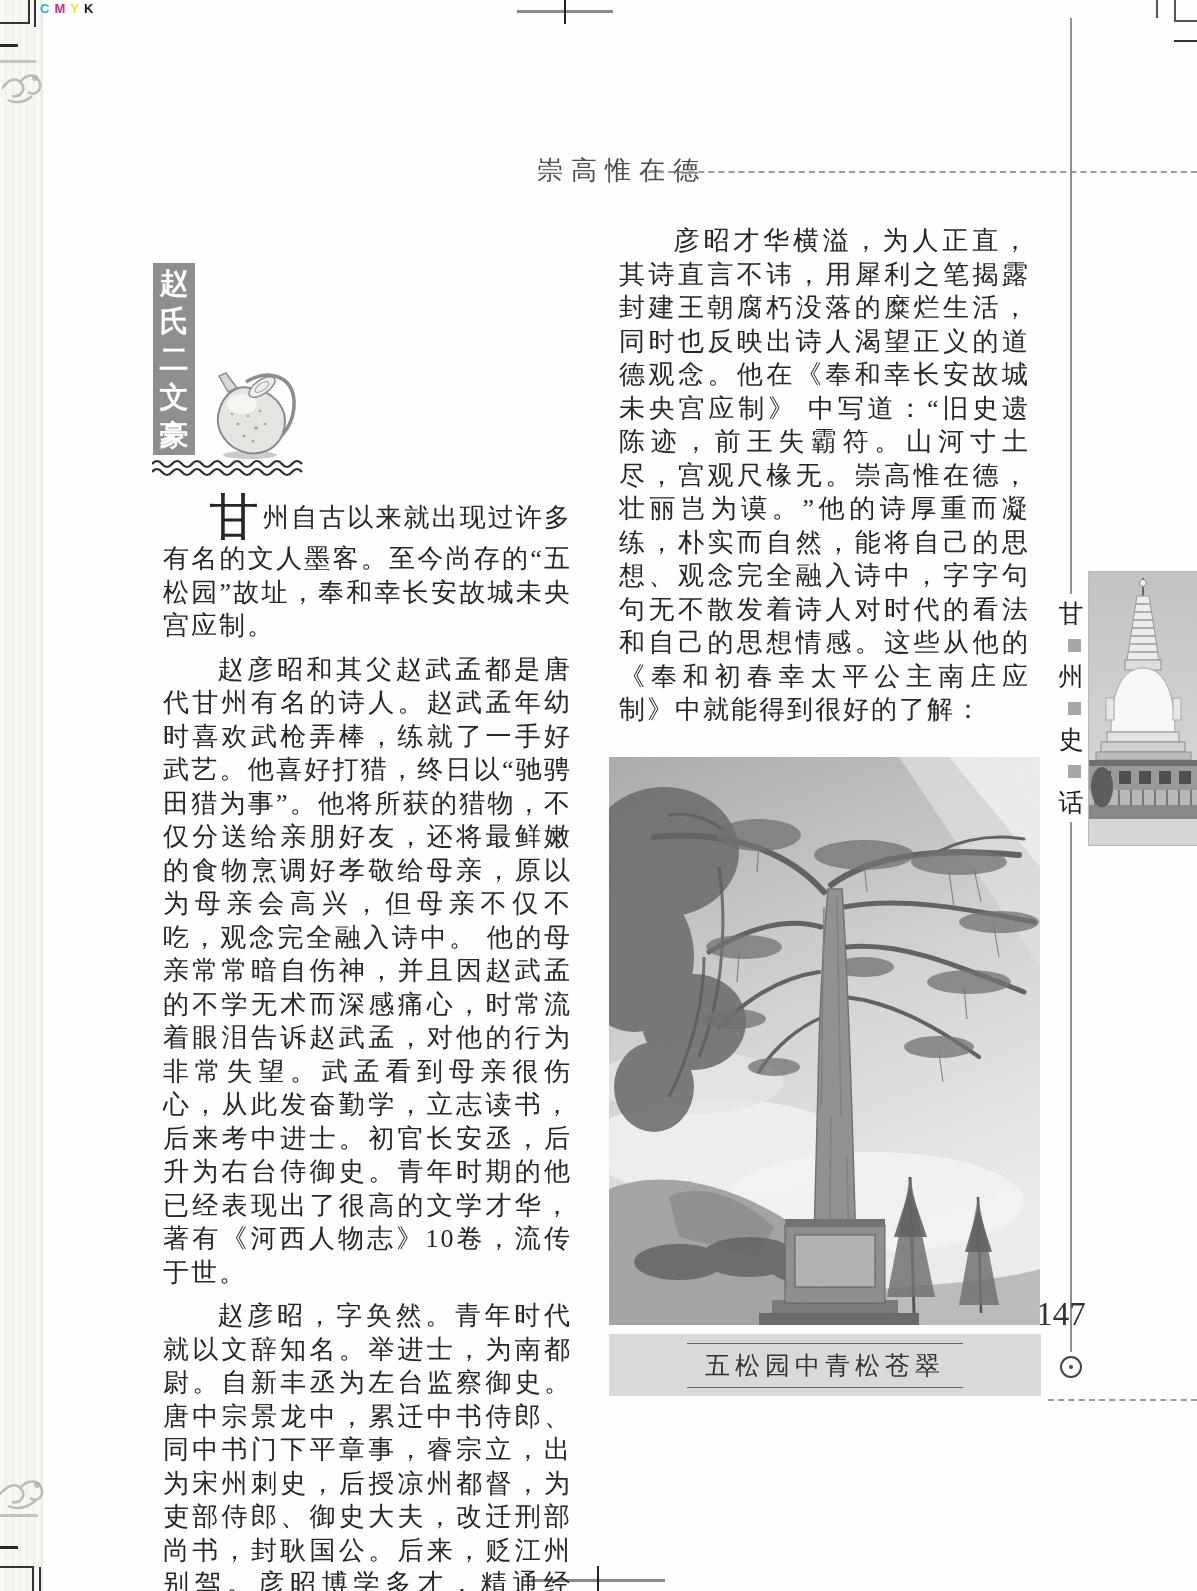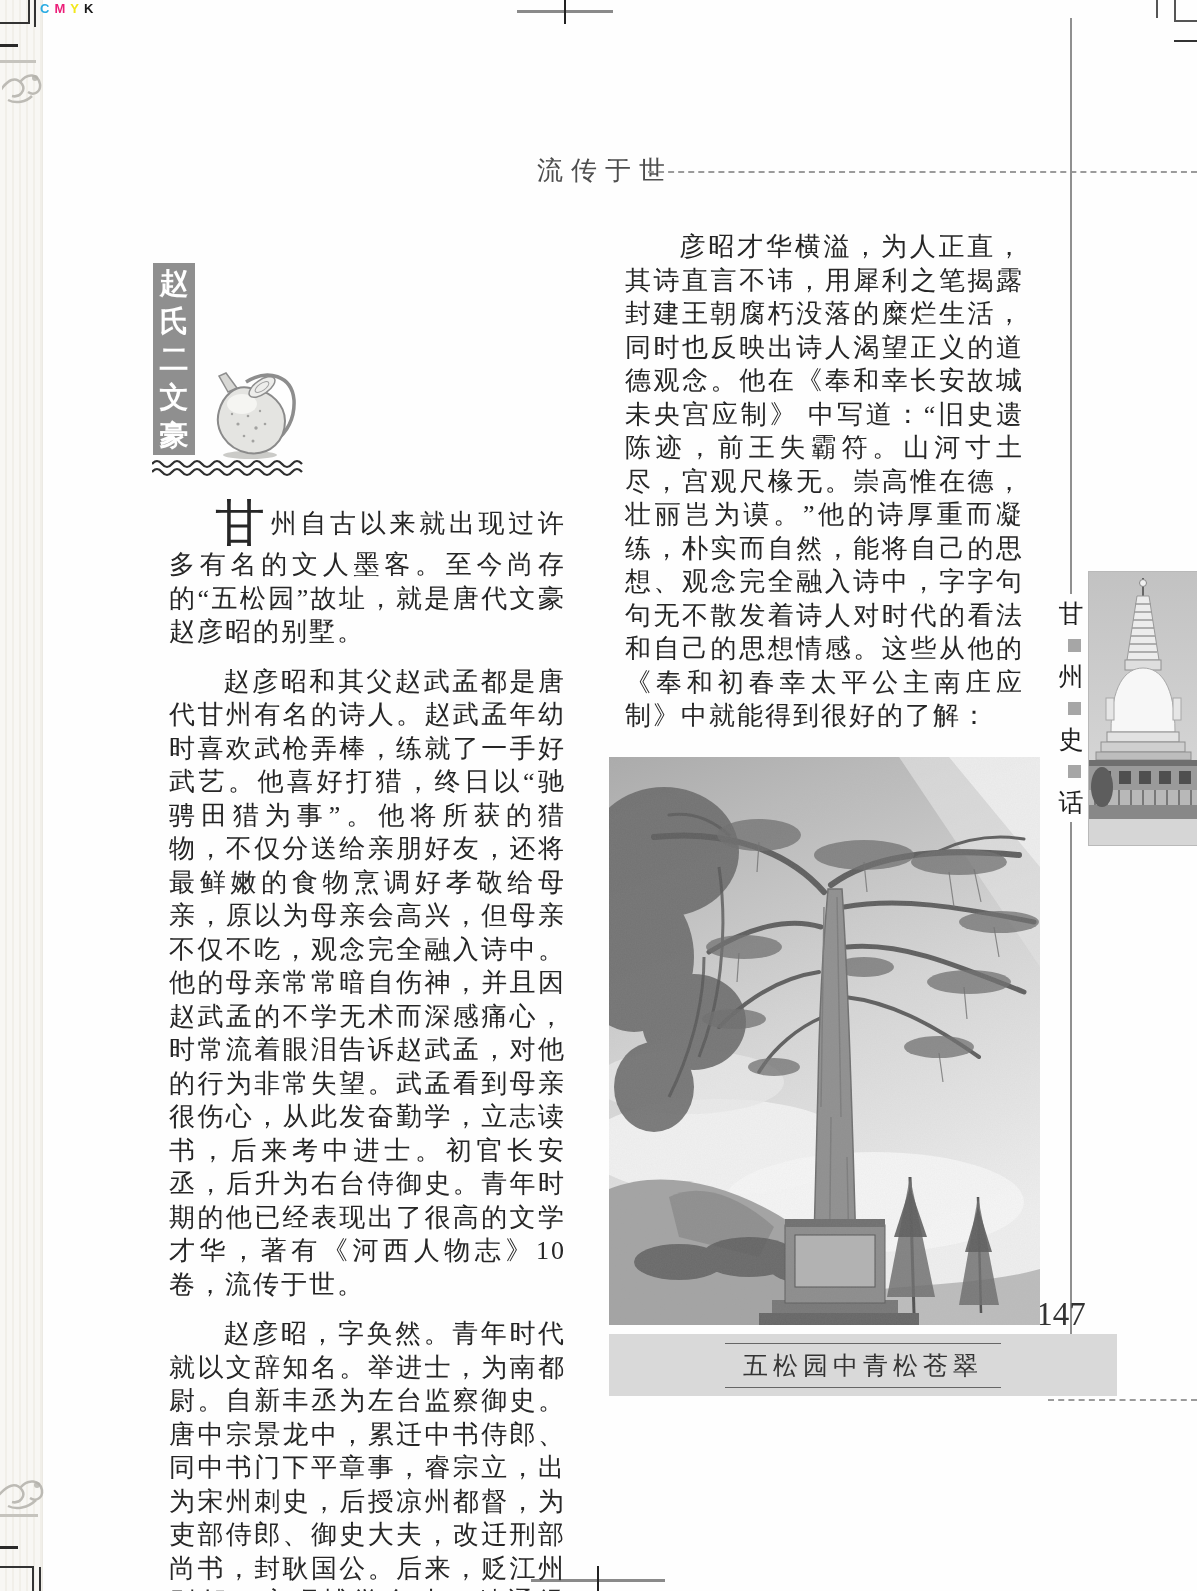--- a/index.html
+++ b/index.html
@@ -65,29 +65,29 @@
   
   .seal-bar{position:absolute;left:153px;top:263px;width:42px;height:192px;background:#8f8f8f;
     display:flex;flex-direction:column;align-items:center;justify-content:center;}
   .seal-bar .sc{color:#fff;font-size:29px;line-height:38px;font-weight:600;}
   .teapot{position:absolute;left:198px;top:366px;}
   .wave-decor{position:absolute;left:152px;top:458px;}
   
   .col-left{position:absolute;left:153px;top:482px;width:429px;}
   .col-right{position:absolute;left:609px;top:214px;width:431px;}
   .para{font-size:26px;line-height:33.5px;letter-spacing:2px;text-align:justify;
-    color:#262626;margin:16px;}
+    color:#262626;margin:10px;}
   .indent{text-indent:2.1em;}
   .p1-left{text-indent:46px;}
   .drop-cap{font-size:50px;line-height:1;vertical-align:-8px;margin-right:2px;font-weight:500;}
   .poem{margin-top:26px;text-align:center;font-size:25px;line-height:36px;
     letter-spacing:4px;color:#222;}
   
   .tree-photo{position:absolute;left:609px;top:757px;width:431px;height:568px;}
-  .caption-bar{position:absolute;left:609px;top:1334px;width:508px;height:62px;background:#d9d9d9;
+  .caption-bar{position:absolute;left:609px;top:1334px;width:432px;height:62px;background:#d9d9d9;
     display:flex;align-items:center;justify-content:center;}
   .caption-bar span{font-size:25px;letter-spacing:5px;color:#333;
     border-top:1px solid #666;border-bottom:1px solid #666;padding:5px 18px;}
 </style>
 </head>
 <body>
 
 <div class="page">
 
   <div class="edge-strip"></div>
@@ -121,21 +121,21 @@
   <div class="ornament-bottom-line"></div>
   <svg class="ornament-bottom" width="46" height="38" viewBox="0 0 46 38">
     <g stroke="#b3b1ab" stroke-width="2.5" fill="none" opacity="0.85">
       <path d="M-4,22 C8,8 16,6 22,14 C26,20 20,28 12,26"></path>
       <path d="M20,12 C28,2 40,4 42,14 C43,22 36,26 30,22"></path>
       <path d="M8,30 C16,34 28,32 36,24"></path>
     </g>
     <circle cx="37" cy="9" r="3" fill="#b3b1ab" opacity="0.8"></circle>
   </svg>
 
-  <div class="running-head-title">流传于世</div>
+  <div class="running-head-title">崇高惟在德</div>
   <div class="head-dashes"></div>
 
   <div class="rule-right-top"></div>
   <div class="rule-right-bottom"></div>
   <div class="sidebar">
     <span class="ch">甘</span>
     <span class="sq"></span>
     <span class="ch">州</span>
     <span class="sq"></span>
     <span class="ch">史</span>
@@ -229,21 +229,21 @@
         <circle cx="67" cy="58" r="1.3"></circle>
     </g>
   </svg>
 
   <svg class="wave-decor" width="152" height="20" viewBox="0 0 152 20">
     <path d="M0,6 Q5,0 10,6 T20,6 T30,6 T40,6 T50,6 T60,6 T70,6 T80,6 T90,6 T100,6 T110,6 T120,6 T130,6 T140,6 T150,6" fill="none" stroke="#2e2e2e" stroke-width="2.2"></path>
     <path d="M0,14 Q5,8 10,14 T20,14 T30,14 T40,14 T50,14 T60,14 T70,14 T80,14 T90,14 T100,14 T110,14 T120,14 T130,14 T140,14 T150,14" fill="none" stroke="#2e2e2e" stroke-width="2.2"></path>
   </svg>
 
   <div class="col-left">
-    <p class="para p1-left"><span class="drop-cap">甘</span><span>州自古以来就出现过许多有名的文人墨客。至今尚存的“五松园”故址，就是唐代文豪赵彦昭的别墅。</span></p>
+    <p class="para p1-left"><span class="drop-cap">甘</span><span>州自古以来就出现过许多有名的文人墨客。至今尚存的“五松园”故址，奉和幸长安故城未央宫应制。</span></p>
     <p class="para indent">赵彦昭和其父赵武孟都是唐代甘州有名的诗人。赵武孟年幼时喜欢武枪弄棒，练就了一手好武艺。他喜好打猎，终日以“驰骋田猎为事”。他将所获的猎物，不仅分送给亲朋好友，还将最鲜嫩的食物烹调好孝敬给母亲，原以为母亲会高兴，但母亲不仅不吃，观念完全融入诗中。 他的母亲常常暗自伤神，并且因赵武孟的不学无术而深感痛心，时常流着眼泪告诉赵武孟，对他的行为非常失望。武孟看到母亲很伤心，从此发奋勤学，立志读书，后来考中进士。初官长安丞，后升为右台侍御史。青年时期的他已经表现出了很高的文学才华，著有《河西人物志》10卷，流传于世。</p>
     <p class="para indent">赵彦昭，字奂然。青年时代就以文辞知名。举进士，为南都尉。自新丰丞为左台监察御史。唐中宗景龙中，累迁中书侍郎、同中书门下平章事，睿宗立，出为宋州刺史，后授凉州都督，为吏部侍郎、御史大夫，改迁刑部尚书，封耿国公。后来，贬江州别驾。彦昭博学多才，精通经史，能文善诗，有21首诗作被清人收入《全唐诗》，单编为一卷。</p>
   </div>
 
   <div class="col-right">
     <p class="para indent">彦昭才华横溢，为人正直，其诗直言不讳，用犀利之笔揭露封建王朝腐朽没落的糜烂生活，同时也反映出诗人渴望正义的道德观念。他在《奉和幸长安故城未央宫应制》 中写道：“旧史遗陈迹，前王失霸符。山河寸土尽，宫观尺椽无。崇高惟在德，壮丽岂为谟。”他的诗厚重而凝练，朴实而自然，能将自己的思想、观念完全融入诗中，字字句句无不散发着诗人对时代的看法和自己的思想情感。这些从他的《奉和初春幸太平公主南庄应制》中就能得到很好的了解：</p>
     <div class="poem">
       <div>主第岩扃驾鹊桥，</div>
       <div>天门阊阖降鸾镳。</div>
     </div>

